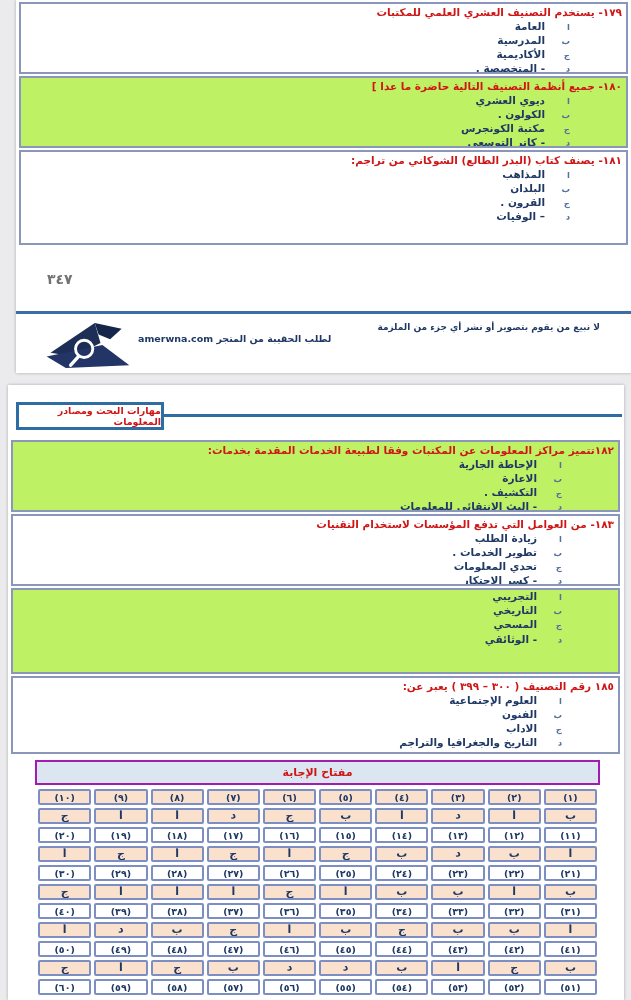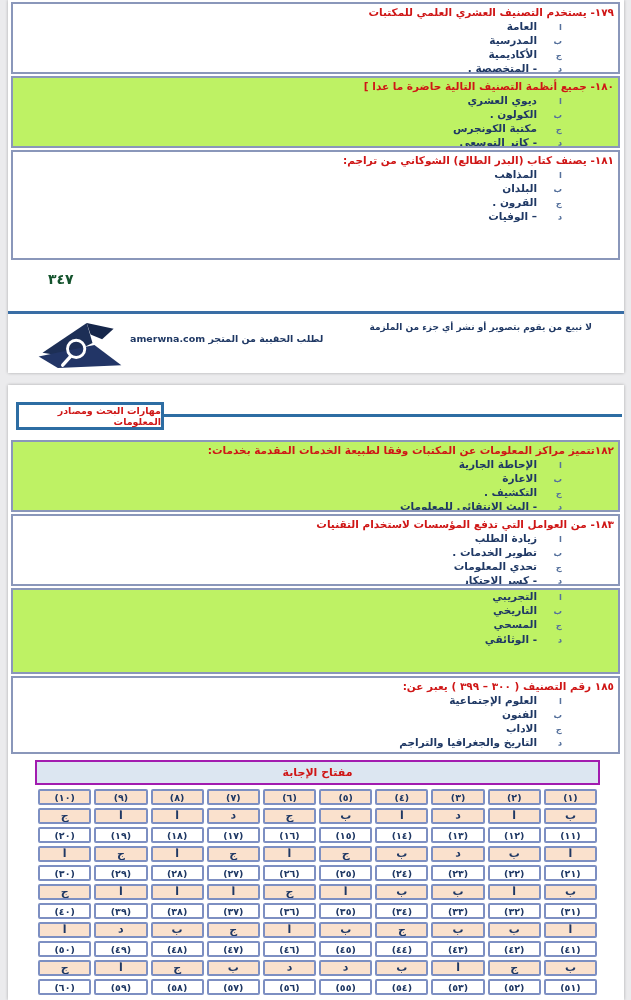--- a/index.html
+++ b/index.html
@@ -6,50 +6,50 @@
   body{
     width:631px;height:1000px;overflow:hidden;position:relative;
     background:#ebebed;
     font-family:"DejaVu Sans","Liberation Sans",sans-serif;
     direction:rtl;
   }
   .page{
     position:absolute;left:8px;width:616px;background:#ffffff;
     box-shadow:0 0 3px rgba(0,0,0,.28);
   }
-  #page1{top:0;height:373px;}
+  #page1{top:0;height:373px;margin-left:8px;}
   #page2{top:385px;height:615px;}
 
   
   .qwrap{position:absolute;left:3px;right:4px;}
   #p1-questions{top:2px;}
   #p2-questions{top:55px;}
   .qbox{
     box-sizing:border-box;border:2px solid #8a97ba;background:#fff;
     margin-bottom:2px;overflow:hidden;
   }
   .qbox.shaded{background:#bef264;}
   #p1-questions .qbox:nth-child(1){height:72px;}
   #p1-questions .qbox:nth-child(2){height:72px;}
-  #p1-questions .qbox:nth-child(3){height:110px;}
+  #p1-questions .qbox:nth-child(3){height:95px;}
   #p2-questions .qbox:nth-child(1){height:72px;}
   #p2-questions .qbox:nth-child(2){height:72px;}
   #p2-questions .qbox:nth-child(3){height:86px;}
   #p2-questions .qbox:nth-child(4){height:78px;}
   .qtitle{
     color:#cf1616;font-weight:bold;font-size:10.5px;line-height:13.5px;
     padding:2px 4px 0 6px;text-align:right;
   }
   .opt{display:flex;align-items:baseline;padding-right:56px;line-height:13.2px;}
   .olet{color:#56719c;font-size:8.5px;width:25px;flex:0 0 25px;font-weight:bold;}
   .otext{color:#1f3864;font-weight:bold;font-size:10.5px;}
 
   
   .pagenum{
-    position:absolute;left:40px;top:271px;color:#14532d;
+    position:absolute;left:31px;top:271px;color:#737373;
     font-weight:bold;font-size:14px;direction:ltr;
   }
   .hr-blue{position:absolute;left:0;right:0;top:311px;height:3px;background:#3a6ea5;}
   .notice{
     position:absolute;top:322px;right:32px;color:#1f3864;
     font-weight:bold;font-size:9px;
   }
   .store-line{
     position:absolute;top:333px;left:122px;color:#1f3864;
     font-weight:bold;font-size:9.5px;

